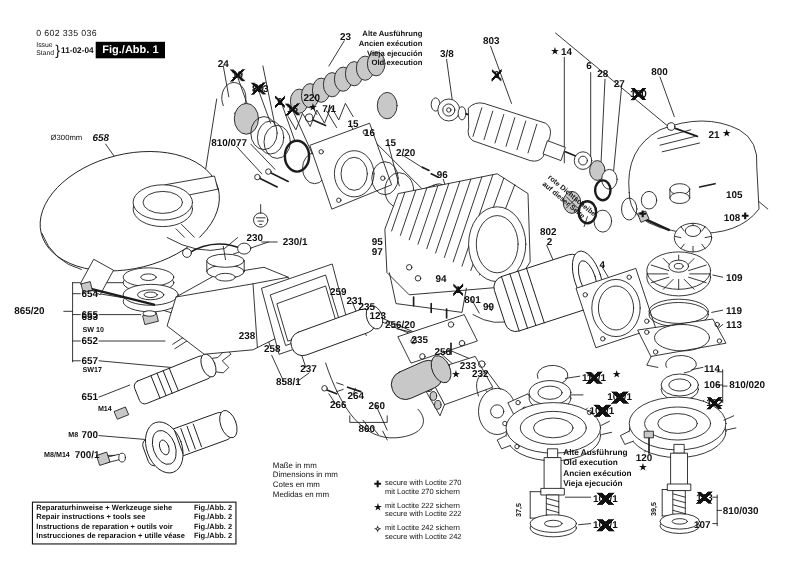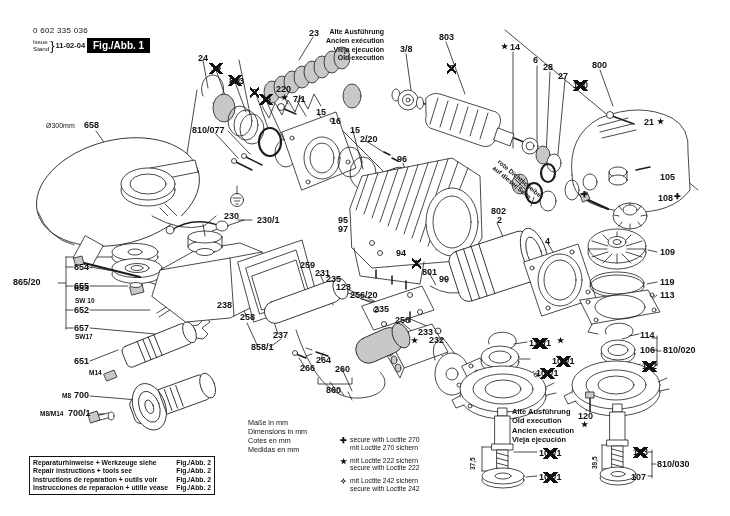--- a/index.html
+++ b/index.html
@@ -395,21 +395,21 @@
         <span class="rep-fig">Fig./Abb. 2</span>
     </div>
     <div class="rep-row">
       <span>Instrucciones de reparacion + utille véase</span>
         <span class="rep-fig">Fig./Abb. 2</span>
     </div>
   </div>
 
   <div id="labels">
       <span class="lbl thin" style="left: 46px; top: 122px; font-size: 7px;">Ø300mm</span>
-      <span class="lbl" style="left: 84px; top: 121px;">658</span>
+      <span class="lbl" style="left: 84px; top: 121px; font-style: italic;">658</span>
       <span class="lbl" style="left: 13px; top: 278px;">865/20</span>
       <span class="lbl" style="left: 74px; top: 268px; margin-top: 16px;">653</span>
       <span class="lbl" style="left: 74px; top: 263px;">654</span>
       <span class="lbl" style="left: 74px; top: 282px;">655</span>
       <span class="lbl" style="left: 75px; top: 298px; font-size: 6.5px;">SW 10</span>
       <span class="lbl" style="left: 74px; top: 306px;">652</span>
       <span class="lbl" style="left: 74px; top: 324px;">657</span>
       <span class="lbl" style="left: 75px; top: 334px; font-size: 6.5px;">SW17</span>
       <span class="lbl" style="left: 74px; top: 357px;">651</span>
       <span class="lbl" style="left: 89px; top: 370px; font-size: 6.5px;">M14</span>

